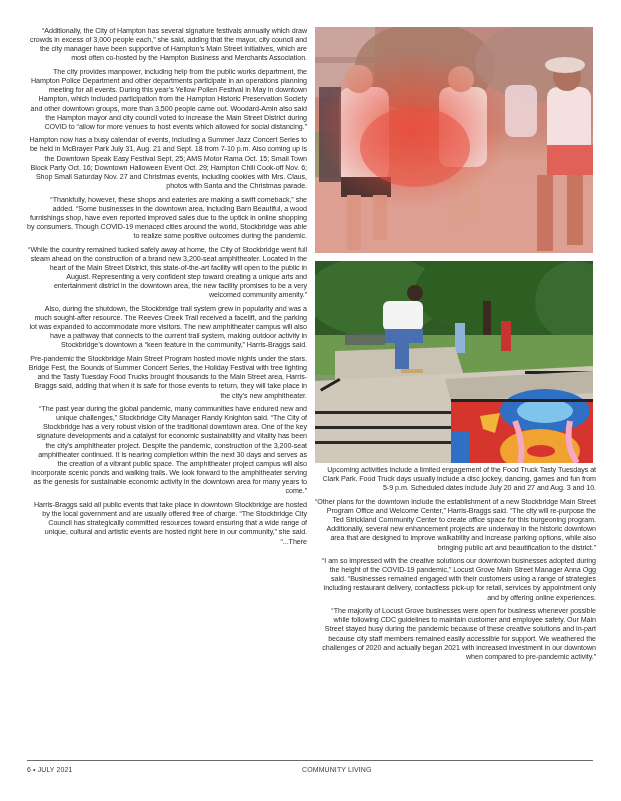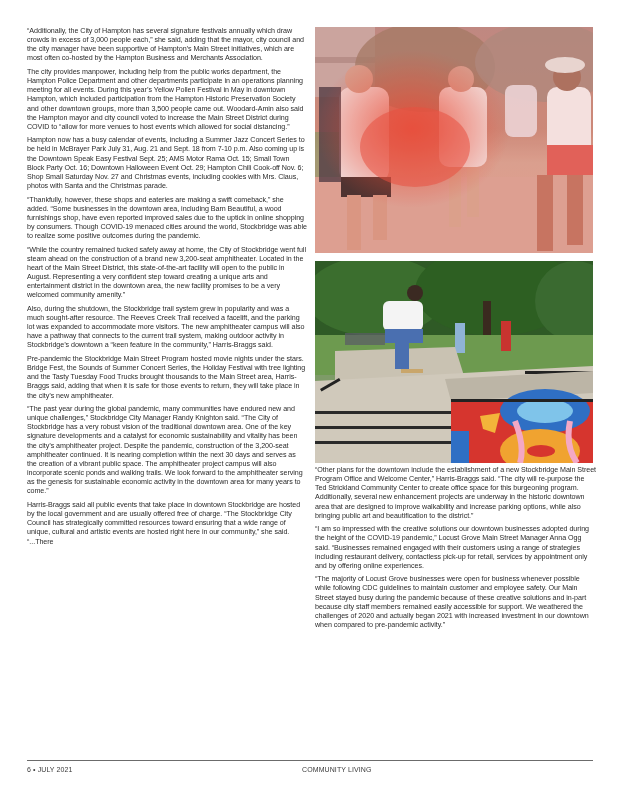--- a/index.html
+++ b/index.html
@@ -6,20 +6,21 @@
   body {
     width: 621px; height: 801px; position: relative; overflow: hidden;
     font-family: "Liberation Sans", "DejaVu Sans", sans-serif;
     color: #2b2b2b;
   }
   .col {
     position: absolute;
     font-size: 7.15px;
     line-height: 9.15px;
     letter-spacing: -0.05px;
+    text-align: right;
   }
   .col p { margin: 0 0 4.3px 0; }
   .col-left { left: 27px; top: 27px; width: 280px; }
   .col-right { left: 315px; top: 466px; width: 281px; }
 
   .photo { position: absolute; overflow: hidden; }
   .photo-1 { left: 315px; top: 27px; width: 278px; height: 226px; }
   .photo-2 { left: 315px; top: 261px; width: 278px; height: 202px; }
   .photo svg { display: block; width: 100%; height: 100%; }
 
@@ -141,20 +142,21 @@
 
     <circle cx="100" cy="32" r="8" fill="#3b2a22"></circle>
     <rect x="68" y="40" width="40" height="30" rx="6" fill="#f4f4f4"></rect>
     <rect x="70" y="68" width="38" height="14" fill="#4a6fb0"></rect>
     <rect x="80" y="80" width="14" height="28" fill="#4a6fb0"></rect>
     <rect x="86" y="108" width="22" height="4" fill="#c9a66b"></rect>
   </svg>
 </div>
 
 <div class="col col-right">
+  <p>Upcoming activities include a limited engagement of the Food Truck Tasty Tuesdays at Clark Park. Food Truck days usually include a disc jockey, dancing, games and fun from 5-9 p.m. Scheduled dates include July 20 and 27 and Aug. 3 and 10.</p>
   <p>“Other plans for the downtown include the establishment of a new Stockbridge Main Street Program Office and Welcome Center,” Harris-Braggs said. “The city will re-purpose the Ted Strickland Community Center to create office space for this burgeoning program. Additionally, several new enhancement projects are underway in the historic downtown area that are designed to improve walkability and increase parking options, while also bringing public art and beautification to the district.”</p>
   <p>“I am so impressed with the creative solutions our downtown businesses adopted during the height of the COVID-19 pandemic,” Locust Grove Main Street Manager Anna Ogg said. “Businesses remained engaged with their customers using a range of strategies including restaurant delivery, contactless pick-up for retail, services by appointment only and by offering online experiences.</p>
   <p>“The majority of Locust Grove businesses were open for business whenever possible while following CDC guidelines to maintain customer and employee safety. Our Main Street stayed busy during the pandemic because of these creative solutions and in-part because city staff members remained easily accessible for support. We weathered the challenges of 2020 and actually began 2021 with increased investment in our downtown when compared to pre-pandemic activity.”</p>
 </div>
 
 <div class="footer-rule"></div>
 <div class="footer-left">6 • JULY 2021</div>
 <div class="footer-center">COMMUNITY LIVING</div>
 
 </body></html>

